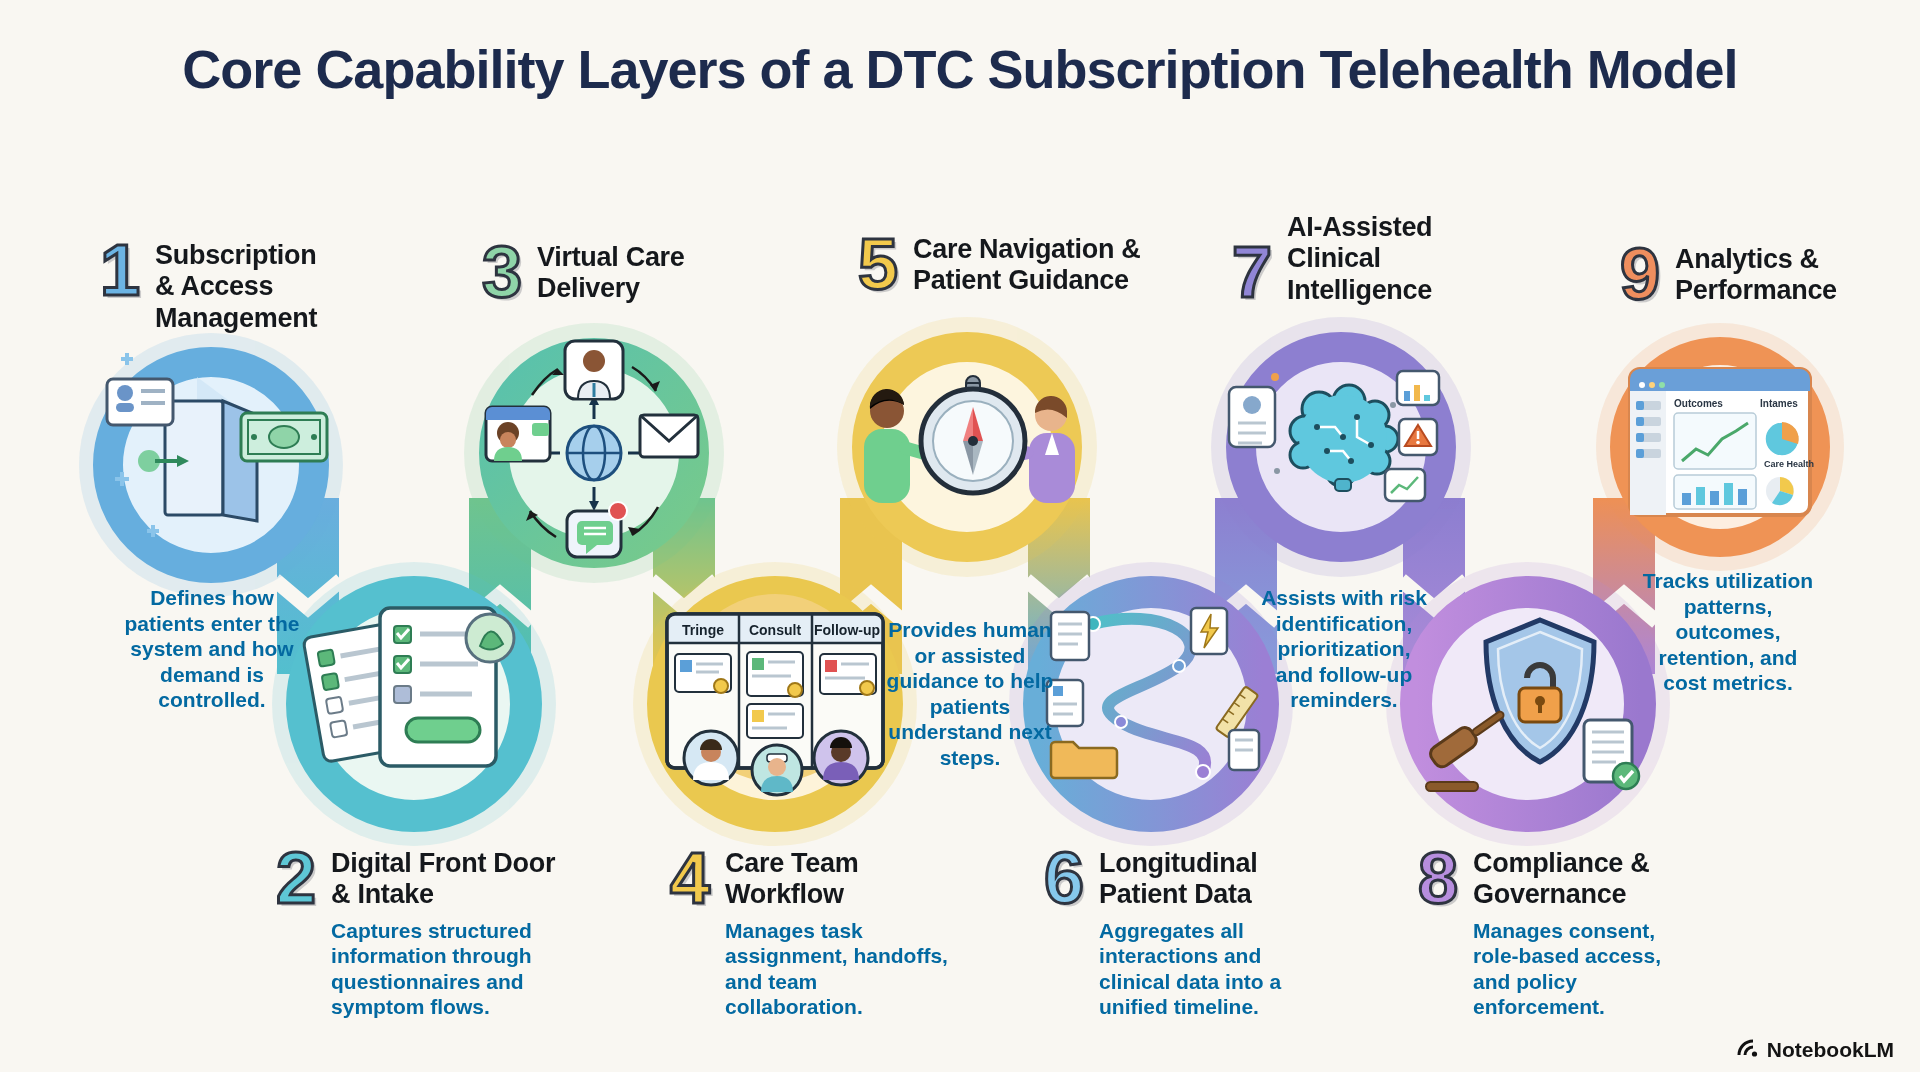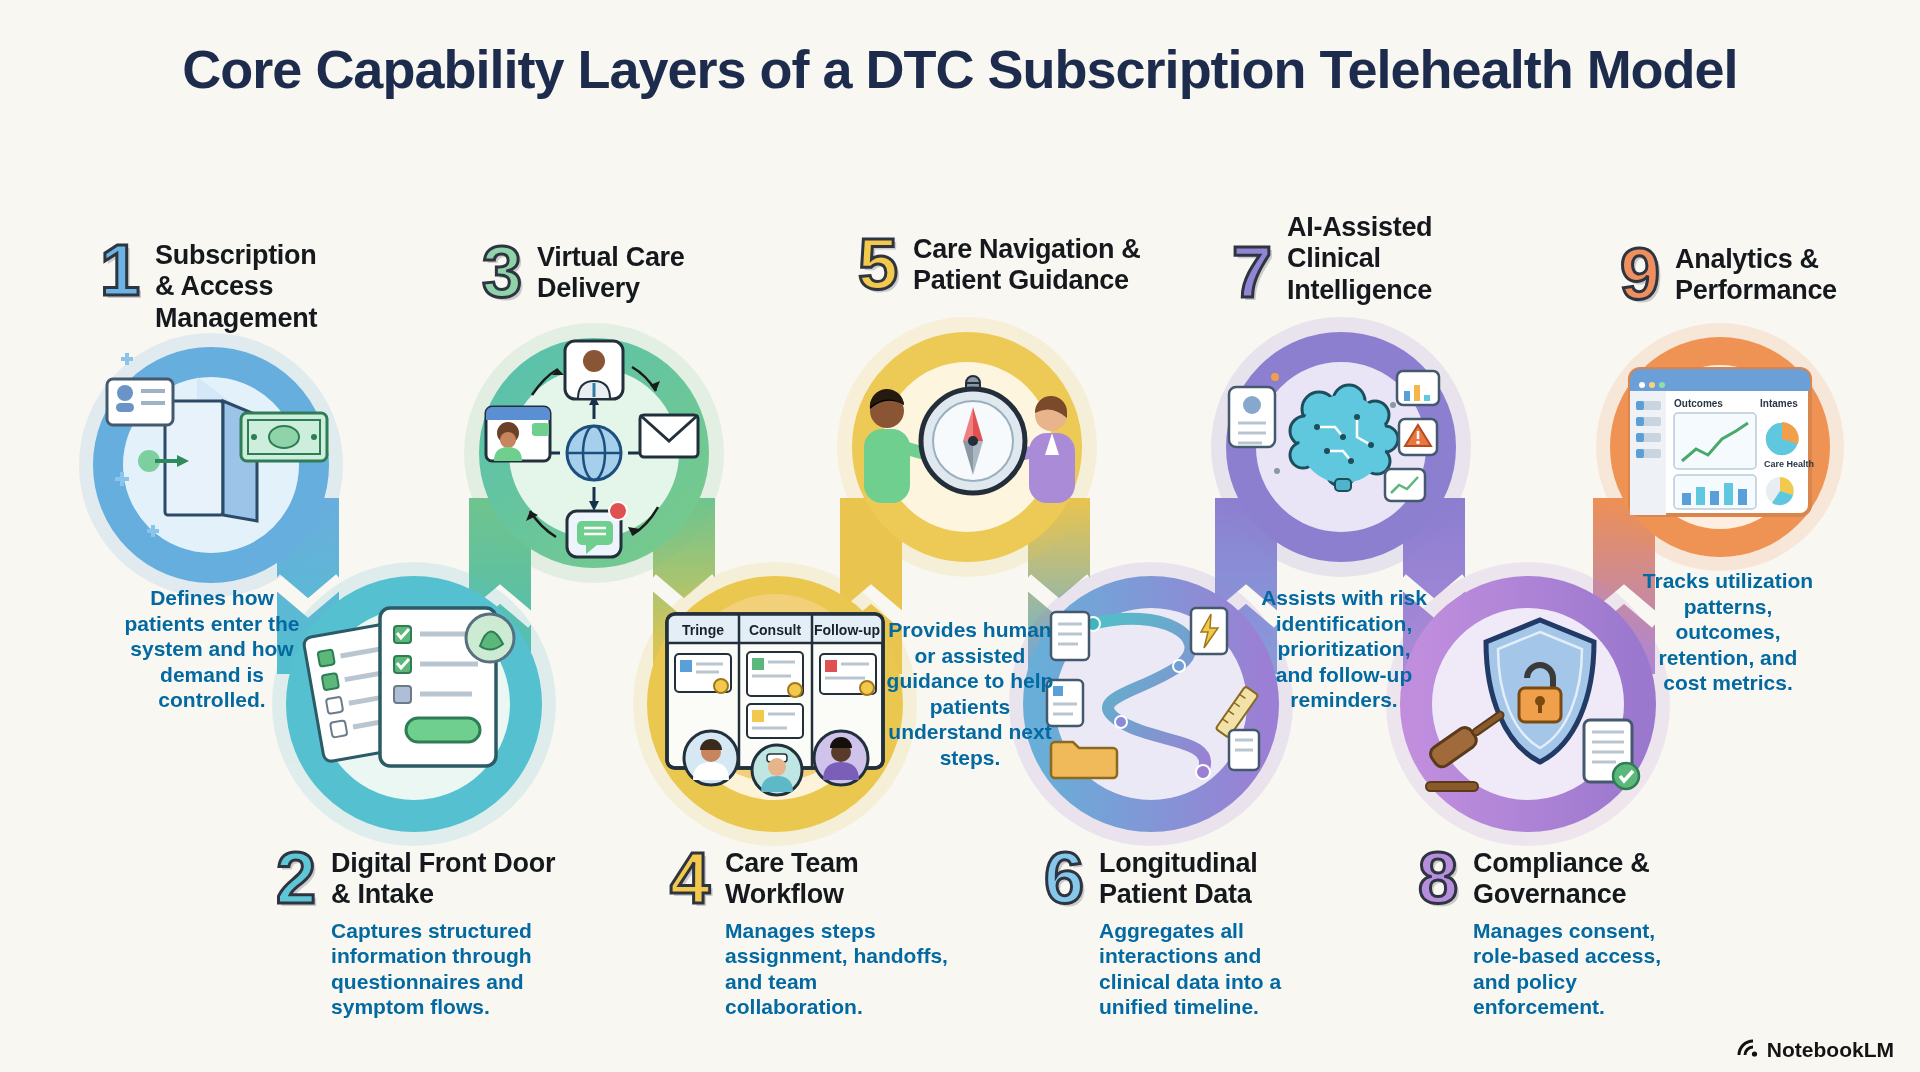--- a/index.html
+++ b/index.html
@@ -467,21 +467,21 @@
       <div class="desc">Captures structured information through questionnaires and symptom flows.</div>
     </div>
   </div>
   <div class="bottom-block" style="left:670px;top:844px;">
     <div class="num" style="color: rgb(242, 201, 76);">4</div>
     <div class="bottom-text">
       <div class="lbl">
         <span>Care Team</span>
         <span>Workflow</span>
       </div>
-      <div class="desc">Manages steps assignment, handoffs, and team collaboration.</div>
+      <div class="desc">Manages task assignment, handoffs, and team collaboration.</div>
     </div>
   </div>
   <div class="bottom-block" style="left:1044px;top:844px;">
     <div class="num" style="color: rgb(134, 200, 236);">6</div>
     <div class="bottom-text">
       <div class="lbl">
         <span>Longitudinal</span>
         <span>Patient Data</span>
       </div>
       <div class="desc">Aggregates all interactions and clinical data into a unified timeline.</div>

